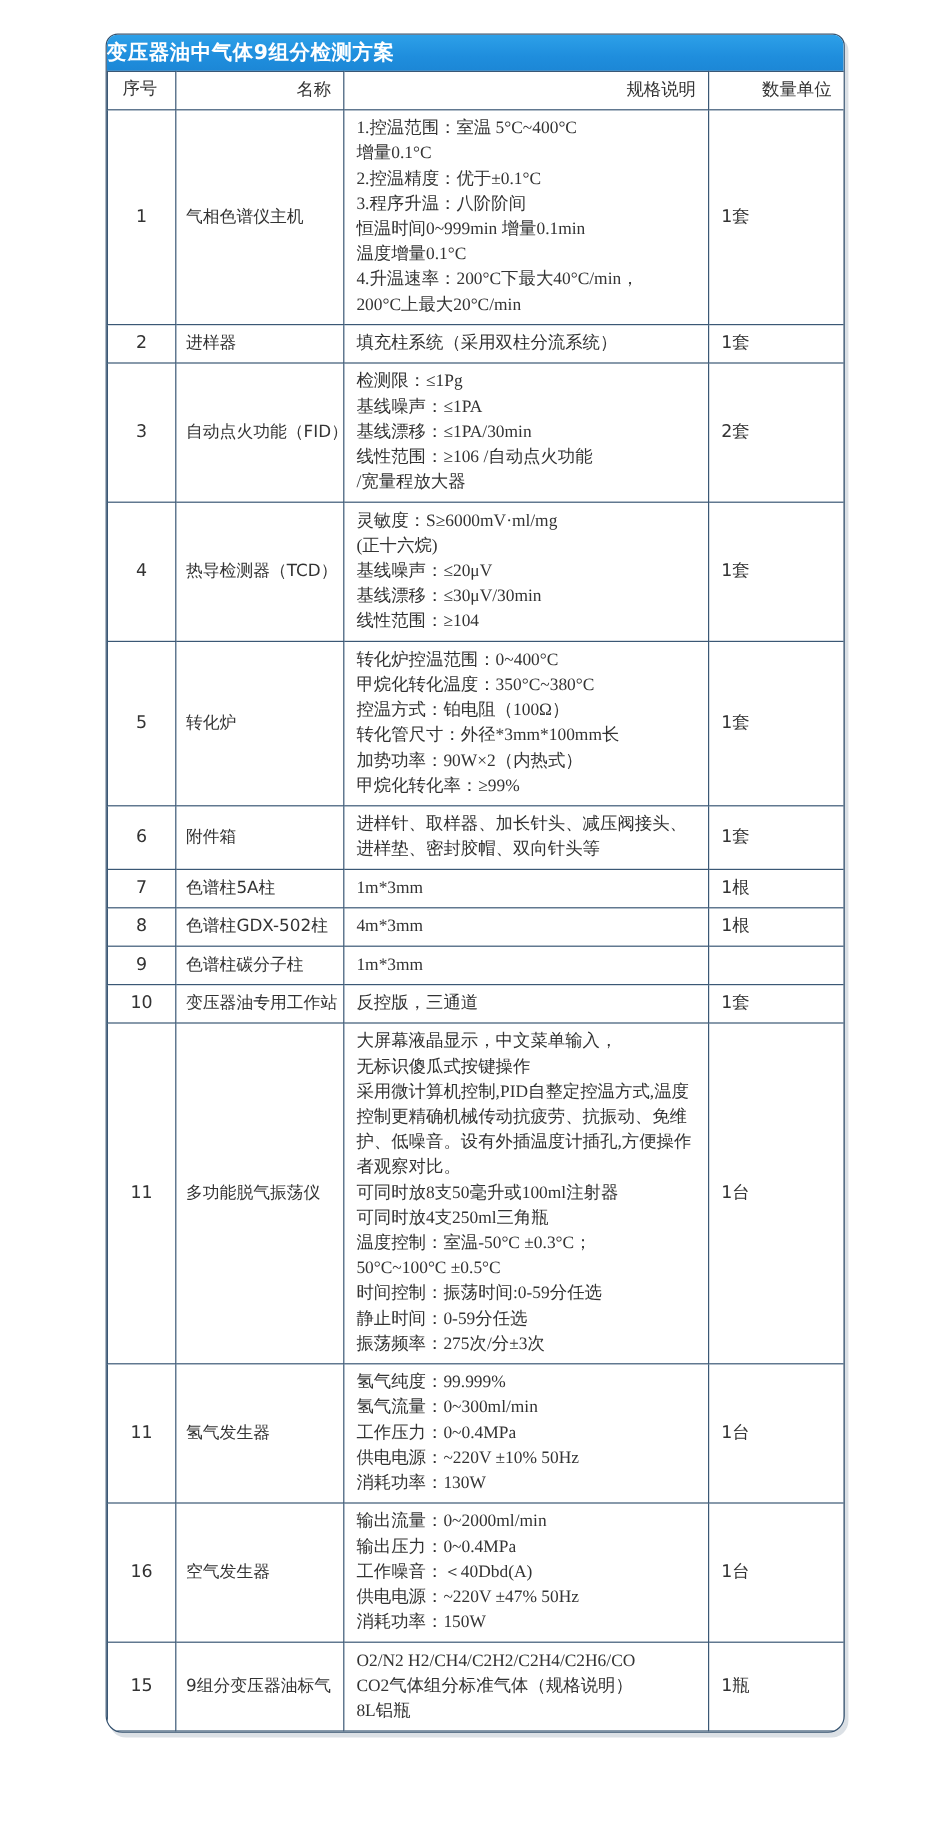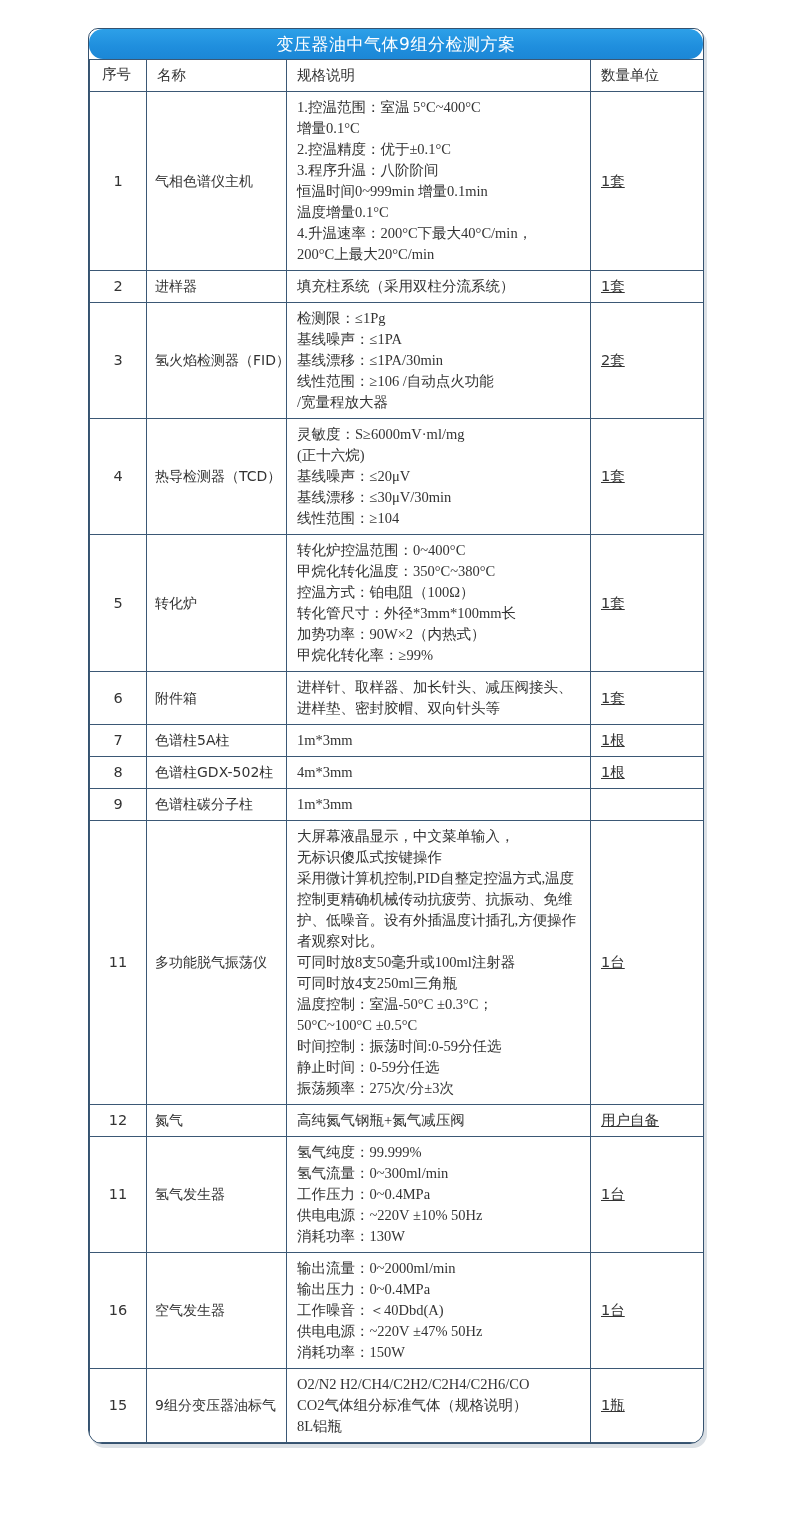--- a/index.html
+++ b/index.html
@@ -22,43 +22,42 @@
     border: 1px solid #35526f;
     border-radius: 10px 10px 14px 14px;
     overflow: hidden;
     box-shadow: 3px 4px 0 rgba(190, 198, 208, 0.55);
     background: #ffffff;
   }
   .title-bar {
     background: linear-gradient(180deg, #2da0e8 0%, #1f8edd 60%, #1c87d6 100%);
     color: #ffffff;
     font-size: 17px;
-    font-weight: normal;
-    text-align: center;
+    font-weight: bold;
+    text-align: left;
     height: 30px;
     line-height: 30px;
     letter-spacing: 0.5px;
-    border-radius: 14px;
   }
   table.spec-table {
     width: 100%;
     border-collapse: collapse;
     table-layout: fixed;
   }
   .spec-table th,
   .spec-table td {
     border: 1px solid #3b5875;
     vertical-align: middle;
     font-size: 14.5px;
     line-height: 21px;
     box-sizing: border-box;
   }
   .spec-table th {
     font-weight: normal;
-    text-align: left;
+    text-align: right;
     padding: 5px 10px;
     background: #ffffff;
     height: 30px;
   }
   .spec-table th.h-no { text-align: left; padding-left: 12px; font-family: Liberation Mono, monospace; }
   td.c-no {
     text-align: center;
     padding: 4px 2px;
   }
   td.c-name {
@@ -68,21 +67,20 @@
     overflow: visible;
   }
   td.c-spec {
     padding: 5px 10px;
     white-space: pre-line;
     word-break: break-all;
     font-family: Liberation Serif, serif;
   }
   td.c-qty {
     padding: 4px 10px;
-    text-decoration: underline;
   }
   tr.single td { height: 31px; }
 </style>
 </head>
 <body>
 
 <div class="page">
   <div class="table-wrap">
     <div class="title-bar">变压器油中气体9组分检测方案</div>
     <table class="spec-table">
@@ -115,21 +113,21 @@
           <td class="c-qty">1套</td>
         </tr>
         <tr class="single">
           <td class="c-no">2</td>
           <td class="c-name">进样器</td>
           <td class="c-spec">填充柱系统（采用双柱分流系统）</td>
           <td class="c-qty">1套</td>
         </tr>
         <tr>
           <td class="c-no">3</td>
-          <td class="c-name">氢火焰检测器（FID）</td>
+          <td class="c-name">自动点火功能（FID）</td>
           <td class="c-spec">检测限：≤1Pg
 基线噪声：≤1PA
 基线漂移：≤1PA/30min
 线性范围：≥106 /自动点火功能
 /宽量程放大器</td>
           <td class="c-qty">2套</td>
         </tr>
         <tr>
           <td class="c-no">4</td>
           <td class="c-name">热导检测器（TCD）</td>
@@ -167,42 +165,42 @@
           <td class="c-no">8</td>
           <td class="c-name">色谱柱GDX-502柱</td>
           <td class="c-spec">4m*3mm</td>
           <td class="c-qty">1根</td>
         </tr>
         <tr class="single">
           <td class="c-no">9</td>
           <td class="c-name">色谱柱碳分子柱</td>
           <td class="c-spec">1m*3mm</td>
           <td class="c-qty"></td>
+        </tr>
+        <tr class="single">
+          <td class="c-no">10</td>
+          <td class="c-name">变压器油专用工作站</td>
+          <td class="c-spec">反控版，三通道</td>
+          <td class="c-qty">1套</td>
         </tr>
         <tr>
           <td class="c-no">11</td>
           <td class="c-name">多功能脱气振荡仪</td>
           <td class="c-spec">大屏幕液晶显示，中文菜单输入，
 无标识傻瓜式按键操作
 采用微计算机控制,PID自整定控温方式,温度控制更精确机械传动抗疲劳、抗振动、免维护、低噪音。设有外插温度计插孔,方便操作者观察对比。
 可同时放8支50毫升或100ml注射器
 可同时放4支250ml三角瓶
 温度控制：室温-50°C ±0.3°C；
 50°C~100°C ±0.5°C
 时间控制：振荡时间:0-59分任选
 静止时间：0-59分任选
 振荡频率：275次/分±3次</td>
           <td class="c-qty">1台</td>
         </tr>
-        <tr class="single">
-          <td class="c-no">12</td>
-          <td class="c-name">氮气</td>
-          <td class="c-spec">高纯氮气钢瓶+氮气减压阀</td>
-          <td class="c-qty">用户自备</td>
-        </tr>
         <tr>
           <td class="c-no">11</td>
           <td class="c-name">氢气发生器</td>
           <td class="c-spec">氢气纯度：99.999%
 氢气流量：0~300ml/min
 工作压力：0~0.4MPa
 供电电源：~220V ±10% 50Hz
 消耗功率：130W</td>
           <td class="c-qty">1台</td>
         </tr>

